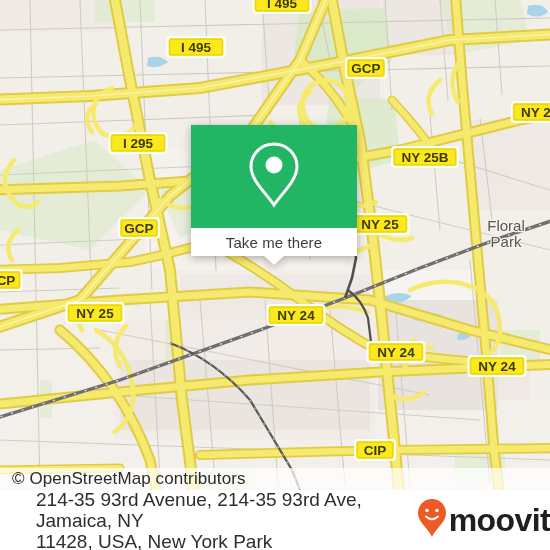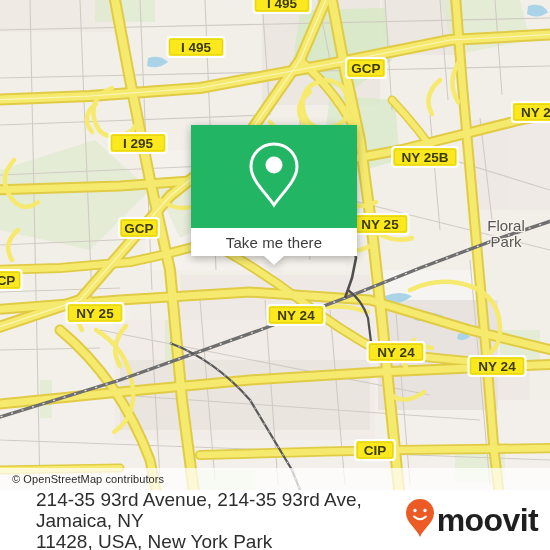--- a/index.html
+++ b/index.html
@@ -29,21 +29,21 @@
   #map svg { display: block; position: absolute; left: 0; top: 0; }
 
   
   #attribution {
     position: absolute;
     left: 0; top: 468px;
     width: 550px; height: 22px;
     background: rgba(255,255,255,0.72);
     display: flex; align-items: center;
     padding-left: 12px;
-    font-size: 11px;
+    font-size: 17px;
     color: #2b2b2b;
     letter-spacing: 0.1px;
     z-index: 30;
   }
 
   
   #place-card {
     position: absolute;
     left: 191px; top: 125px;
     width: 166px;
@@ -97,21 +97,20 @@
     padding-left: 36px;
     padding-right: 6px;
     font-size: 19px;
     line-height: 21px;
     color: #2e2e2e;
   }
   #brand {
     flex: 0 0 auto;
     display: flex;
     align-items: center;
-    padding-right: 12px;
   }
   #brand-wordmark {
     font-size: 32px;
     font-weight: bold;
     letter-spacing: -0.6px;
     color: #1f1f1f;
     margin-left: 2px;
     line-height: 1;
   }
 </style>

